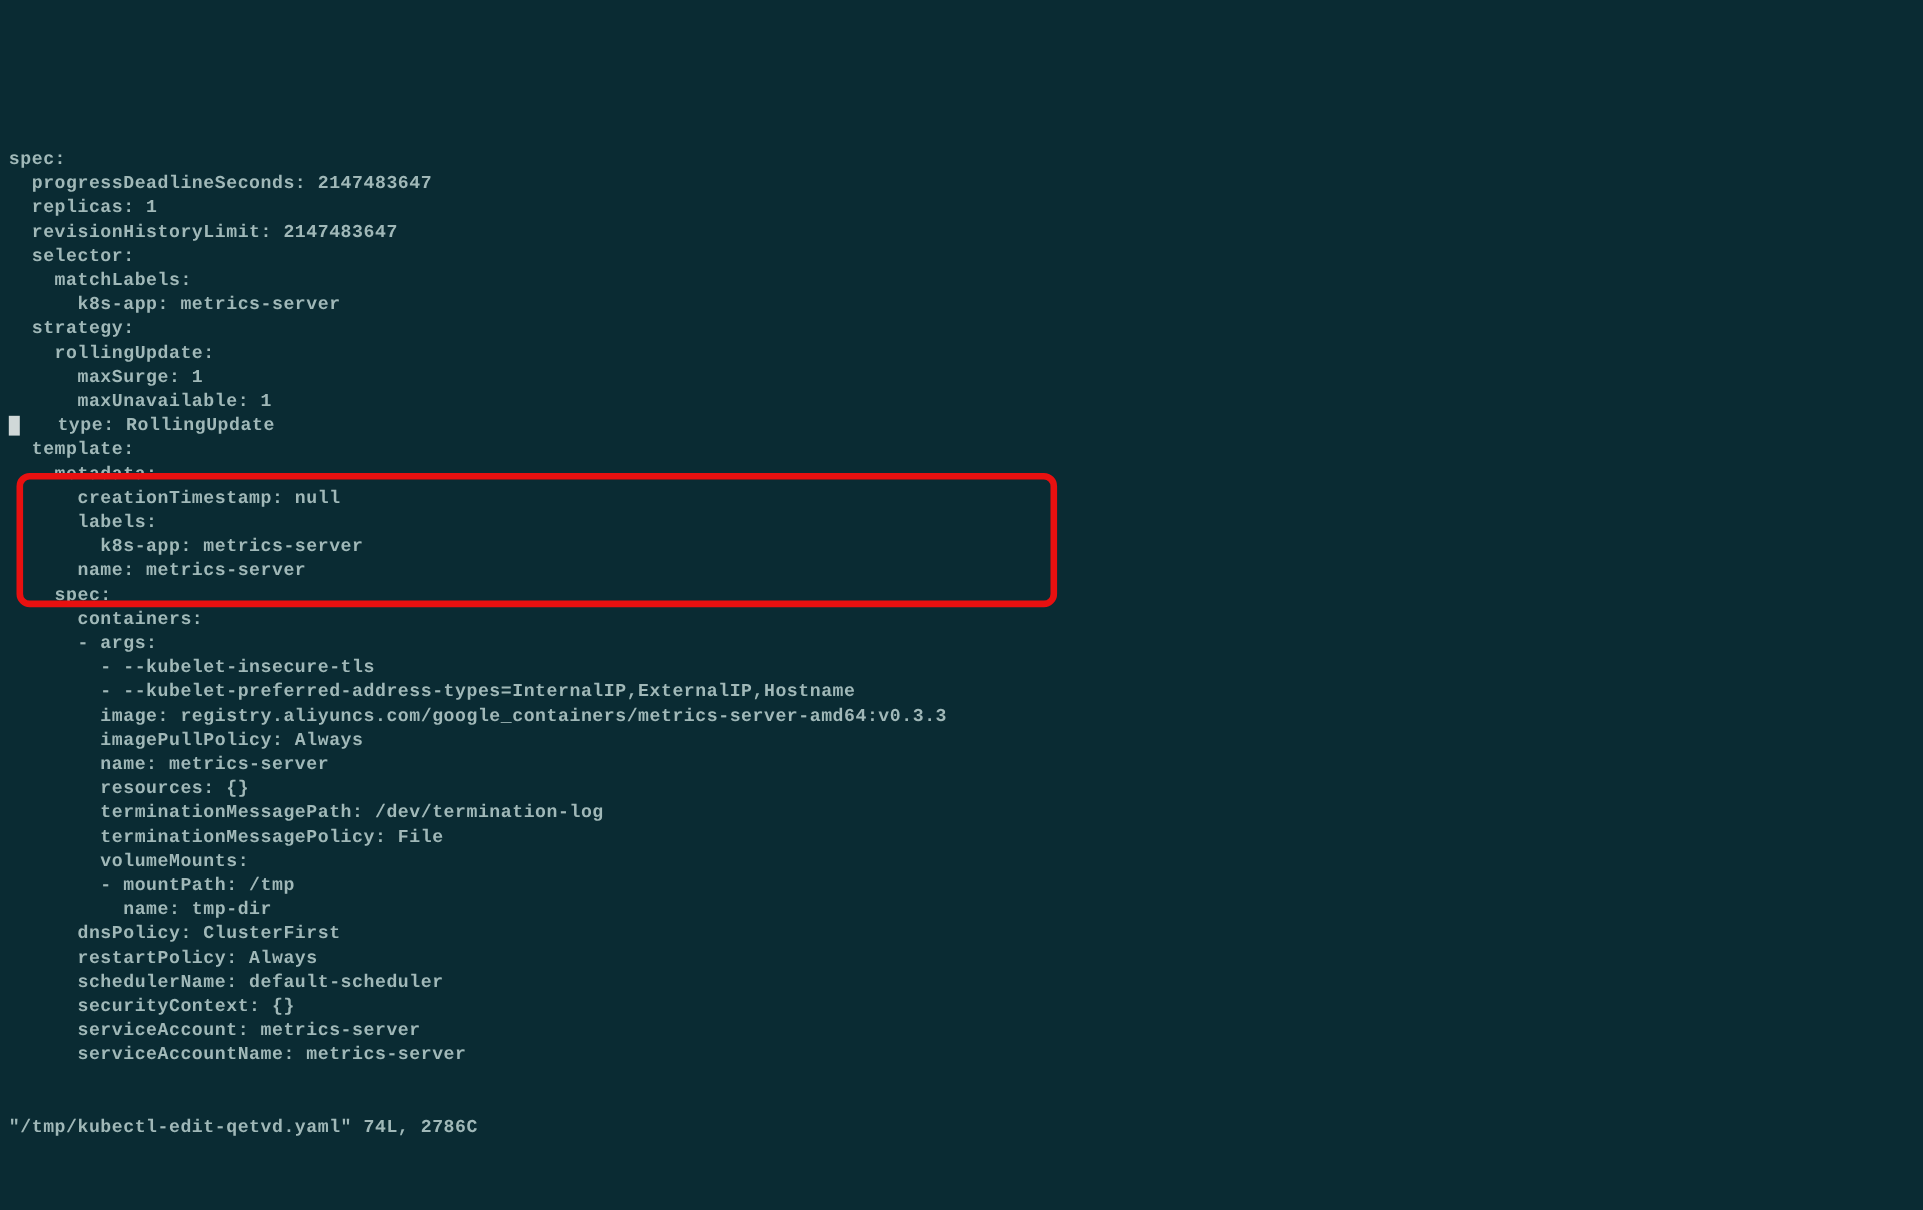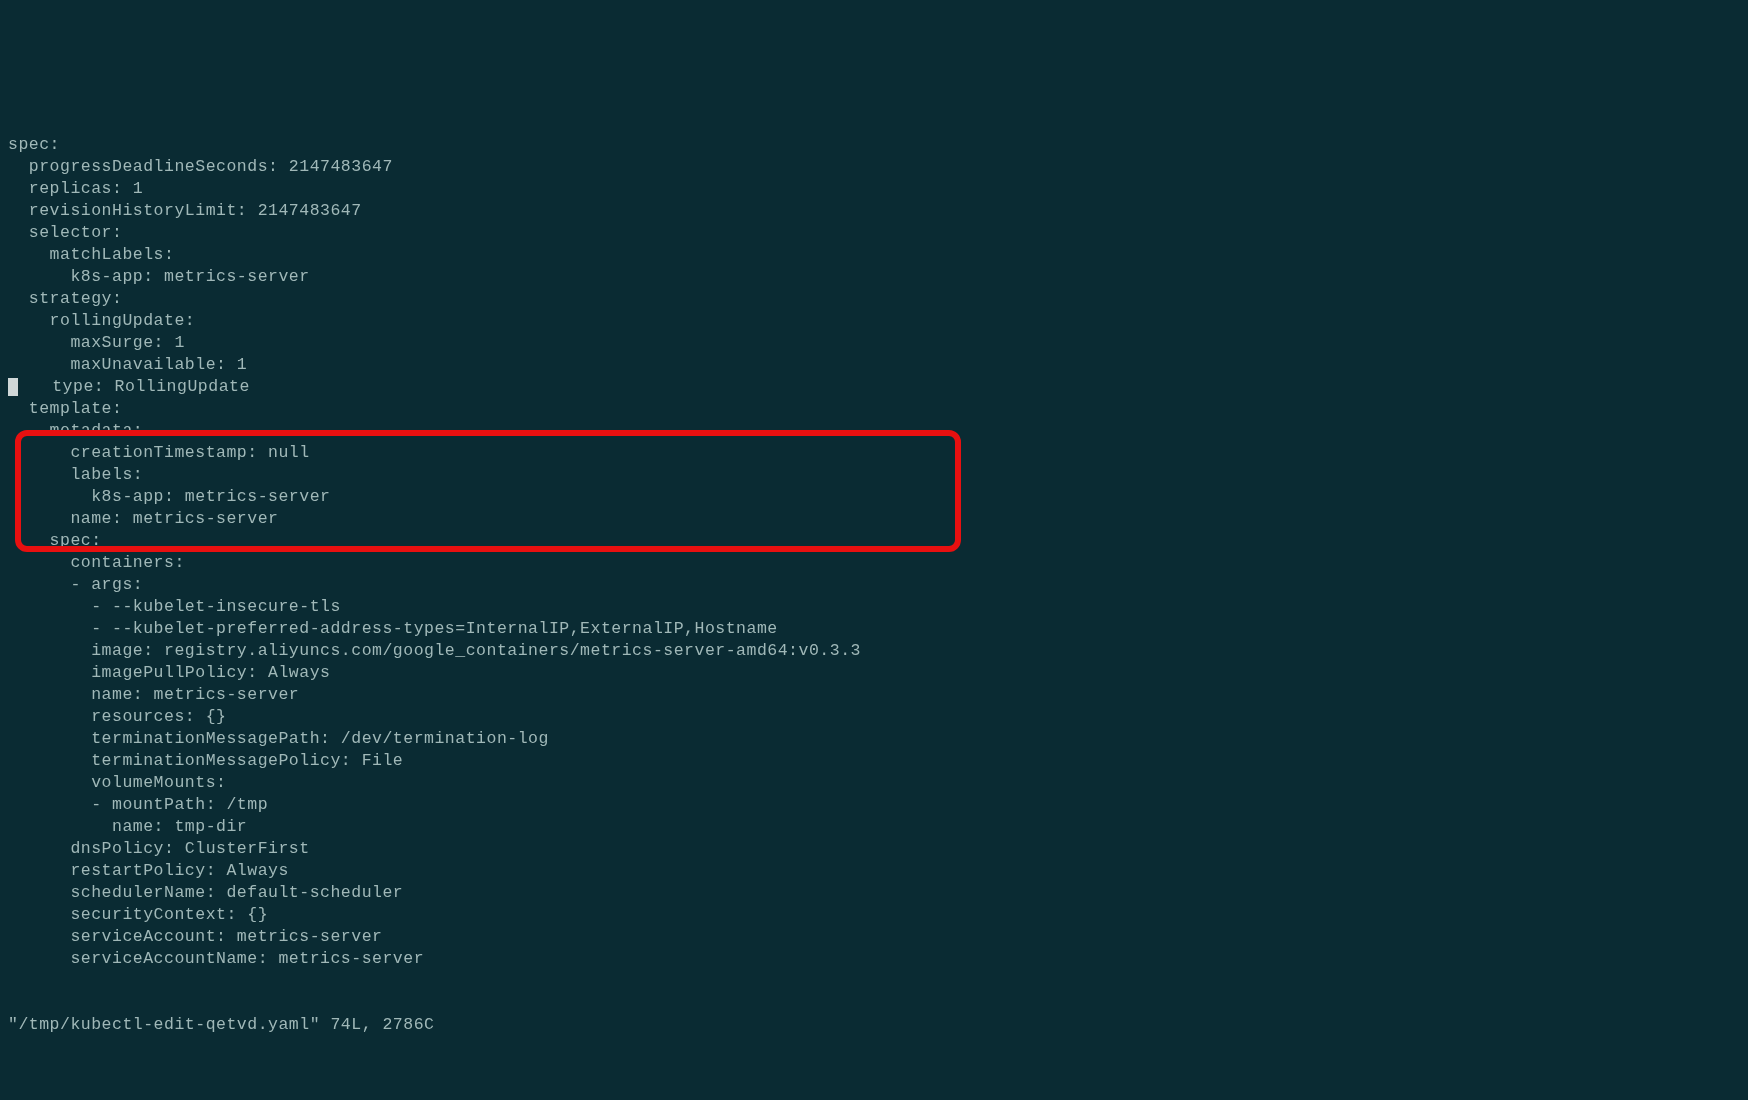--- a/index.html
+++ b/index.html
@@ -1,18 +1,19 @@
 <!DOCTYPE html>
 <html><head>
   <meta charset="utf-8">
   <style>
     * {
       margin: 0;
       padding: 0;
       box-sizing: border-box;
+      font-weight: bold;
     }
     body {
       background-color: #0a2b33;
       font-family: 'Courier New', Consolas, monospace;
       font-size: 16.5px;
       line-height: 22px;
       color: #a0b8b8;
       white-space: pre;
       overflow: hidden;
       width: 1748px;

